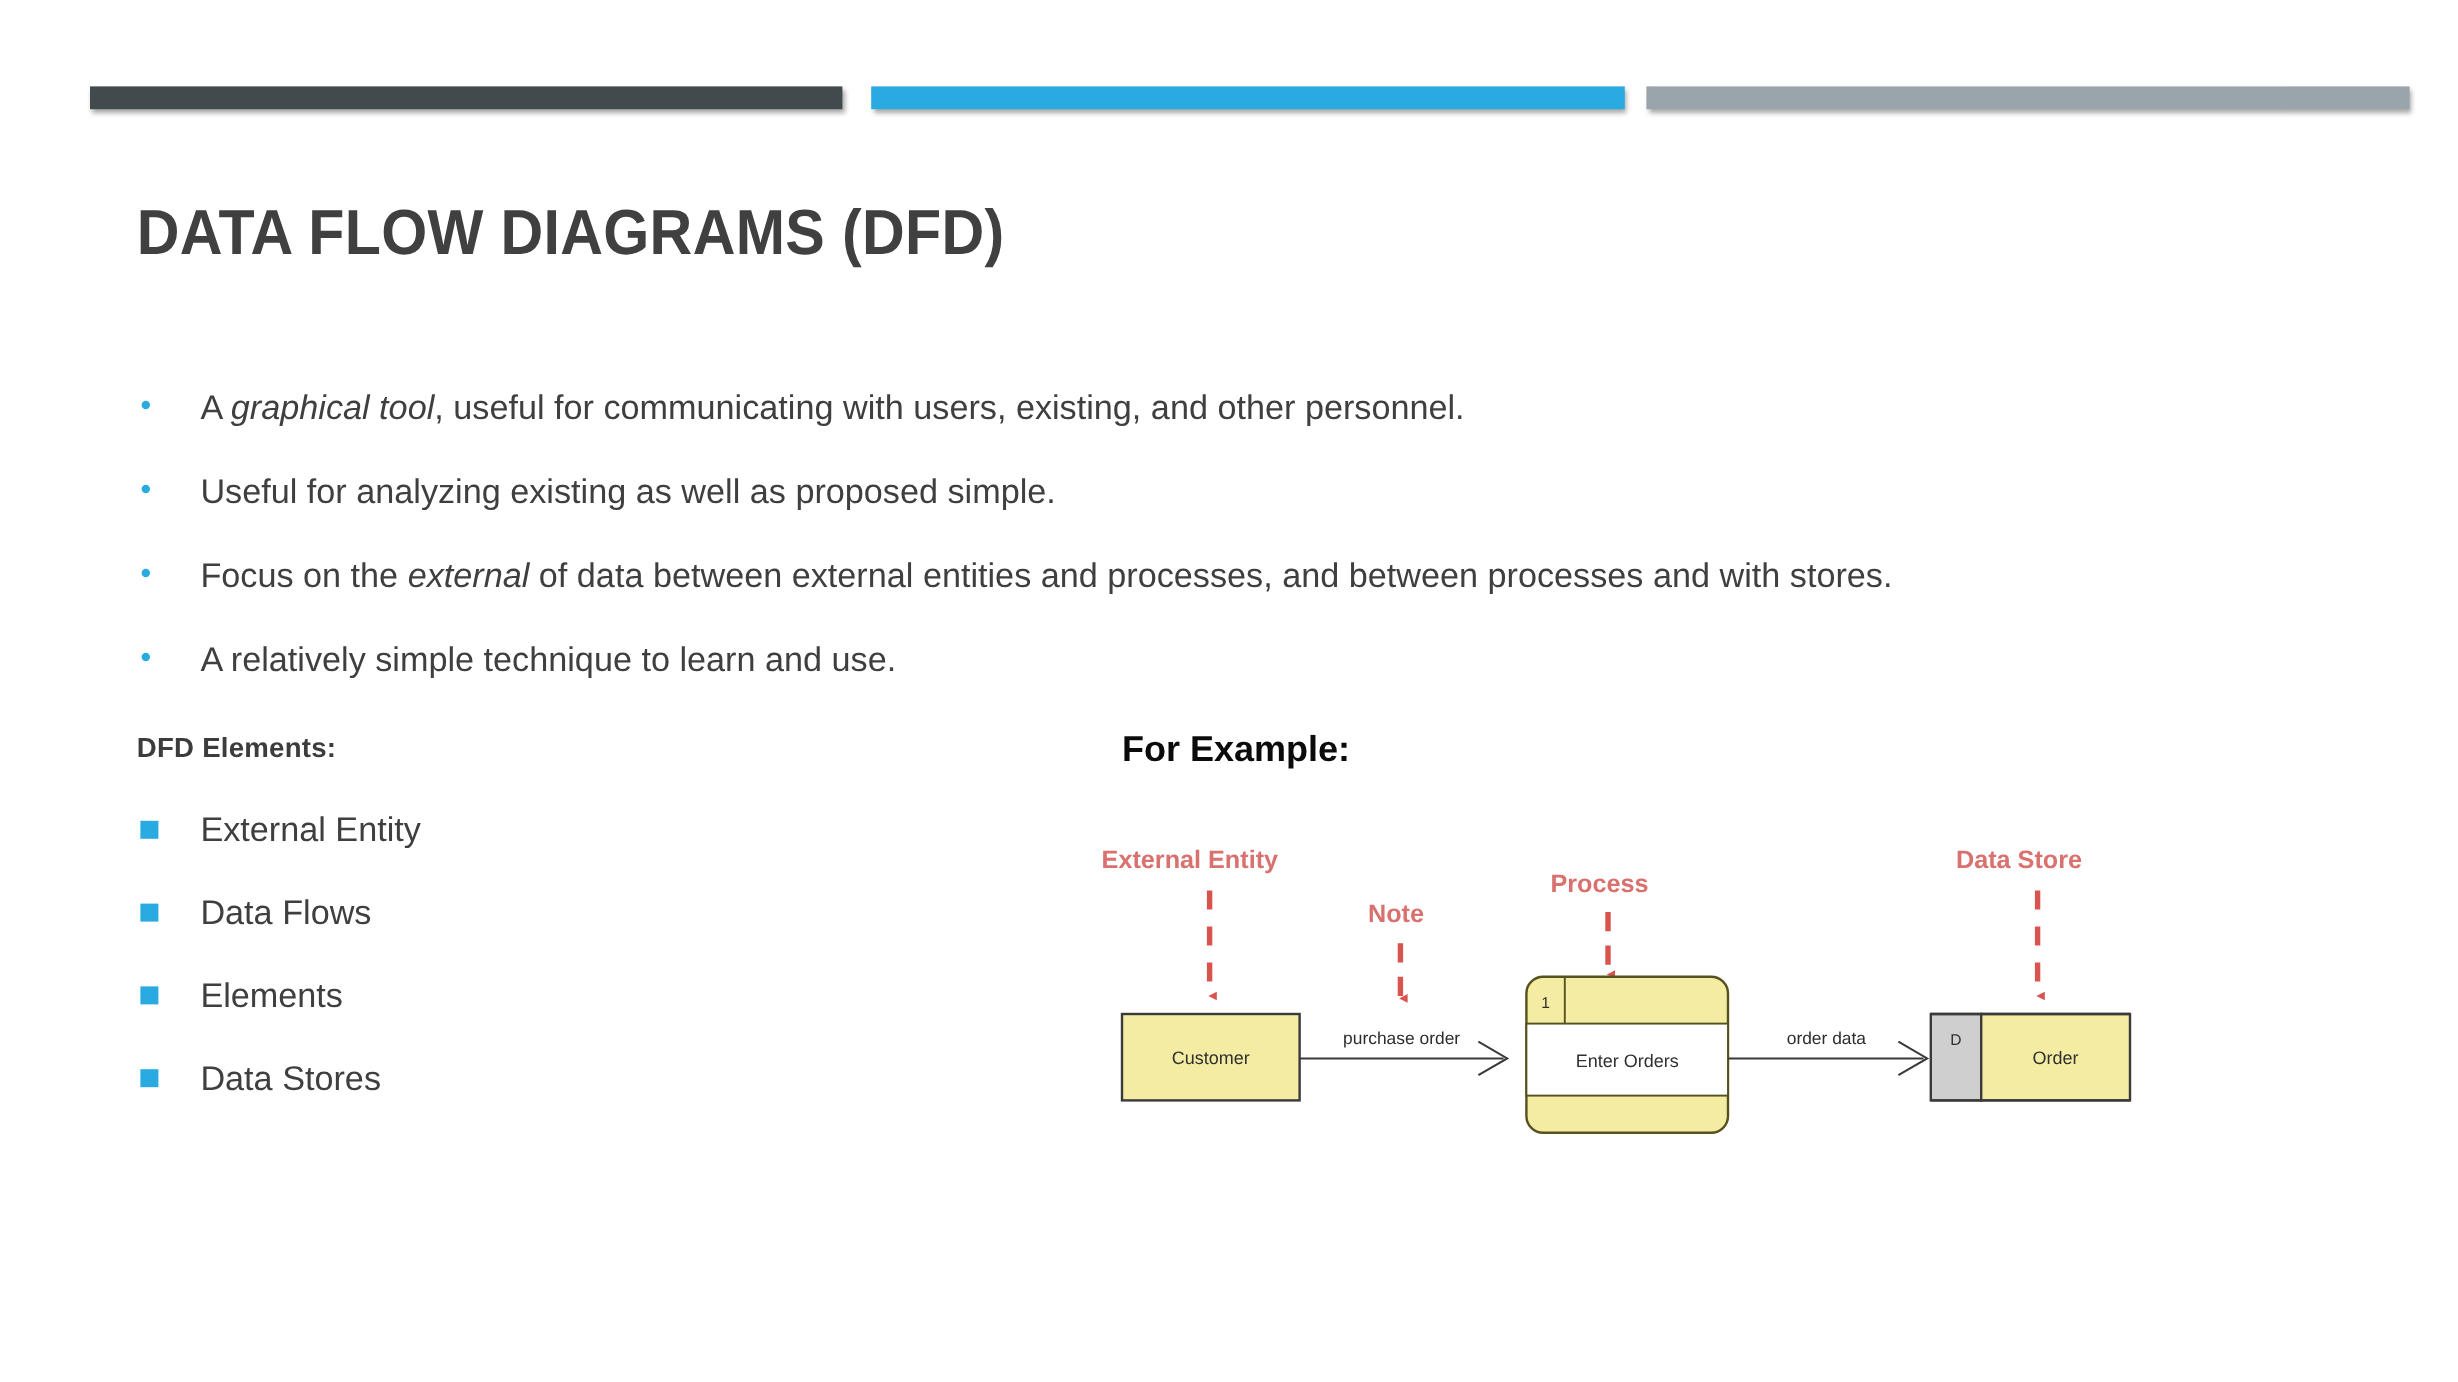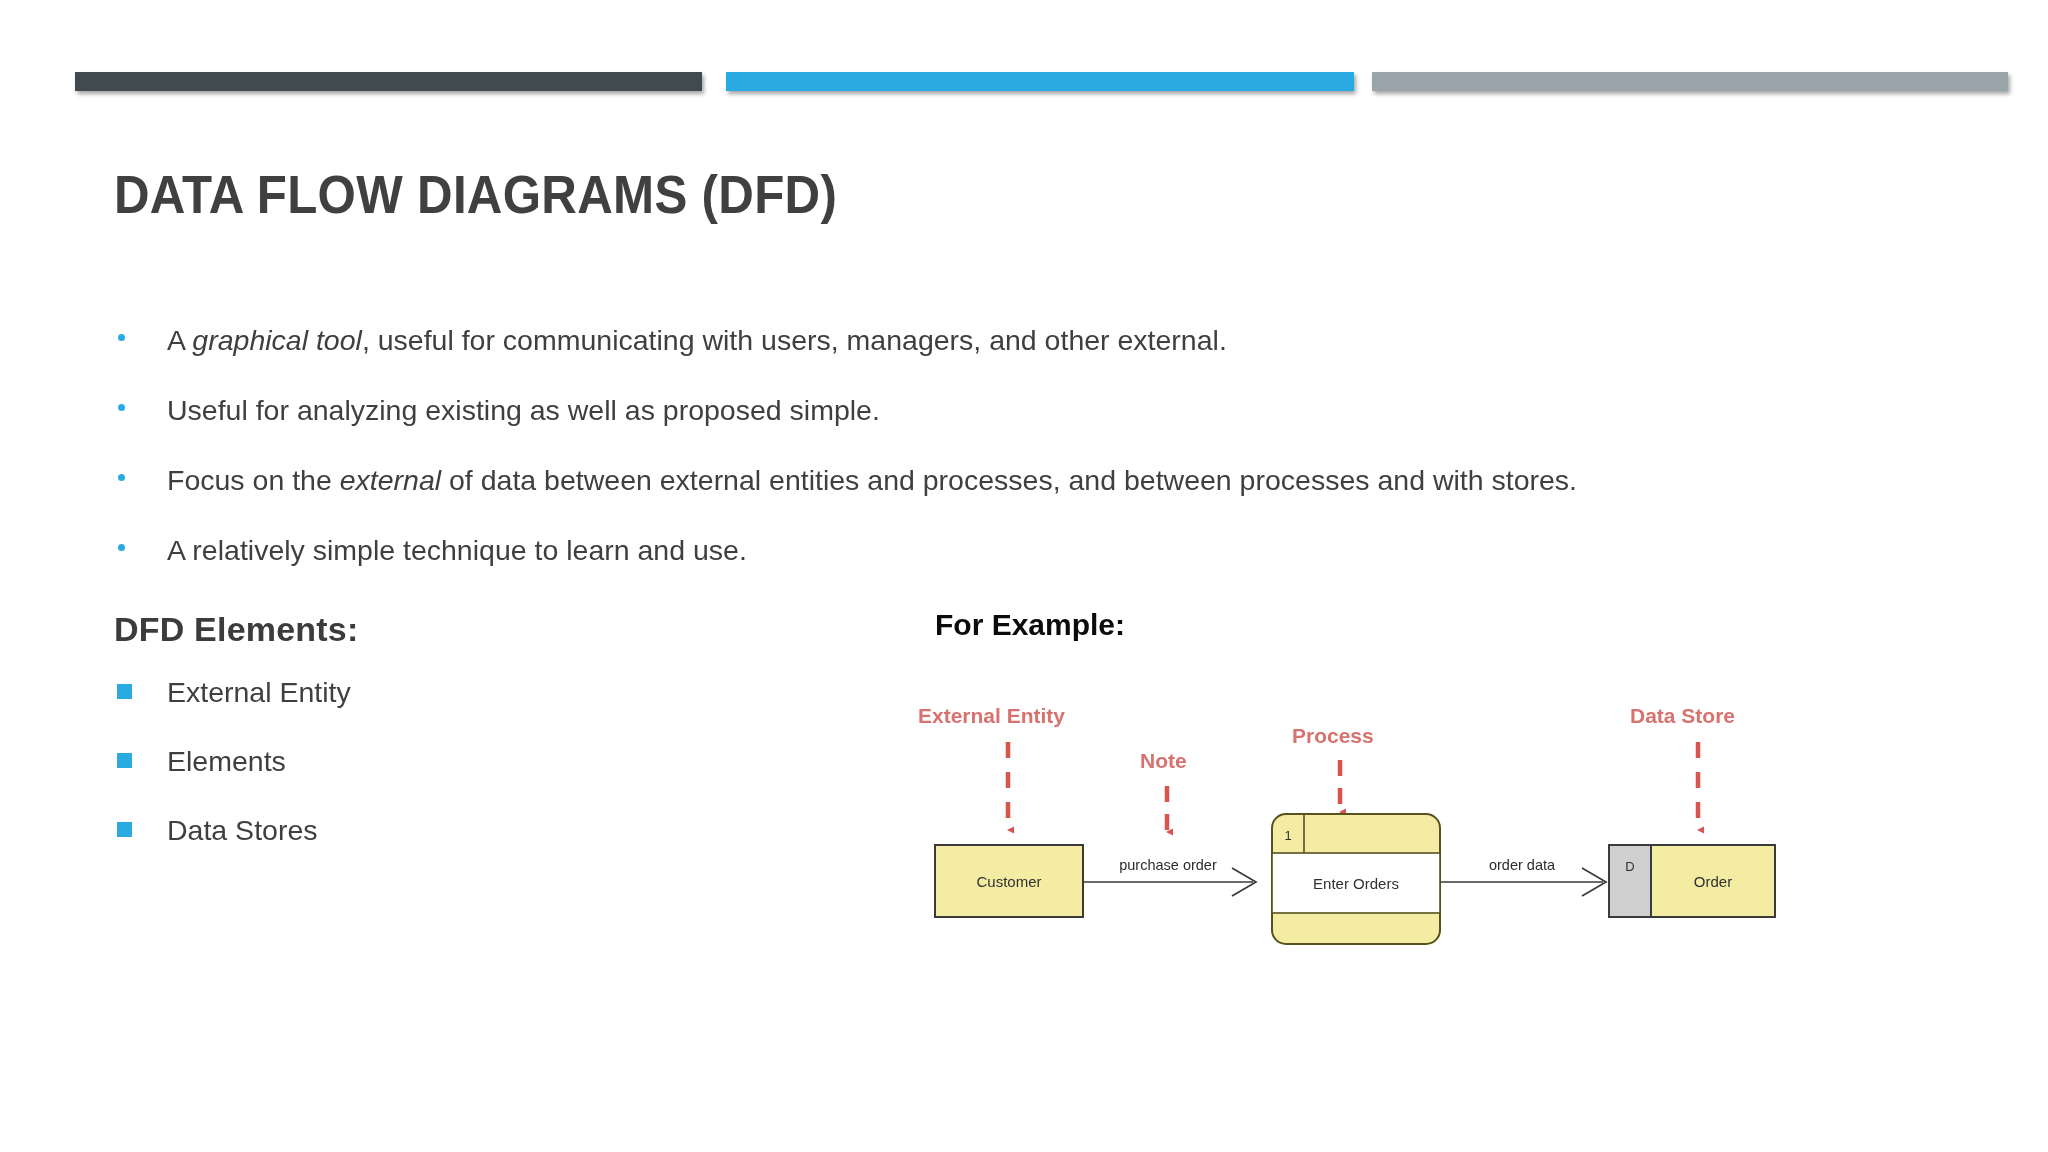--- a/index.html
+++ b/index.html
@@ -74,21 +74,21 @@
     background: #29abe2;
   }
   .bullet-row .txt { display: inline; }
   .bullet-row em { font-style: italic; margin-top: 44px; }
 
   
   .elements-heading {
     position: absolute;
     left: 114px;
     top: 610px;
-    font-size: 34px;
+    font-size: 23px;
     font-weight: bold;
     color: #3c3c3c;
     letter-spacing: 0.2px;
   }
   .elements-list {
     position: absolute;
     left: 112px;
     top: 675px;
     width: 600px;
   }
@@ -160,21 +160,21 @@
   <div class="bar bar-blue"></div>
   <div class="bar bar-gray"></div>
 </div>
 
 <div class="page-title">DATA FLOW DIAGRAMS (DFD)</div>
 
 <div class="bullets">
 
   <div class="bullet-row">
     <span class="dot"></span>
-    <span class="txt">A </span><em>graphical tool</em><span class="txt">, useful for communicating with users, managers, and other external.</span>
+    <span class="txt">A </span><em>graphical tool</em><span class="txt">, useful for communicating with users, existing, and other personnel.</span>
   </div>
 
   <div class="bullet-row">
     <span class="dot"></span>
     <span class="txt">Useful for analyzing existing as well as proposed simple.</span><em></em><span class="txt"></span>
   </div>
 
   <div class="bullet-row">
     <span class="dot"></span>
     <span class="txt">Focus on the </span><em>external</em><span class="txt"> of data between external entities and processes, and between processes and with stores.</span>
@@ -186,20 +186,24 @@
   </div>
 
 </div>
 
 <div class="elements-heading">DFD Elements:</div>
 
 <div class="elements-list">
   <div class="el-row">
     <span class="sq"></span>
     <span>External Entity</span>
+  </div>
+  <div class="el-row">
+    <span class="sq"></span>
+    <span>Data Flows</span>
   </div>
   <div class="el-row">
     <span class="sq"></span>
     <span>Elements</span>
   </div>
   <div class="el-row">
     <span class="sq"></span>
     <span>Data Stores</span>
   </div>
 </div>

